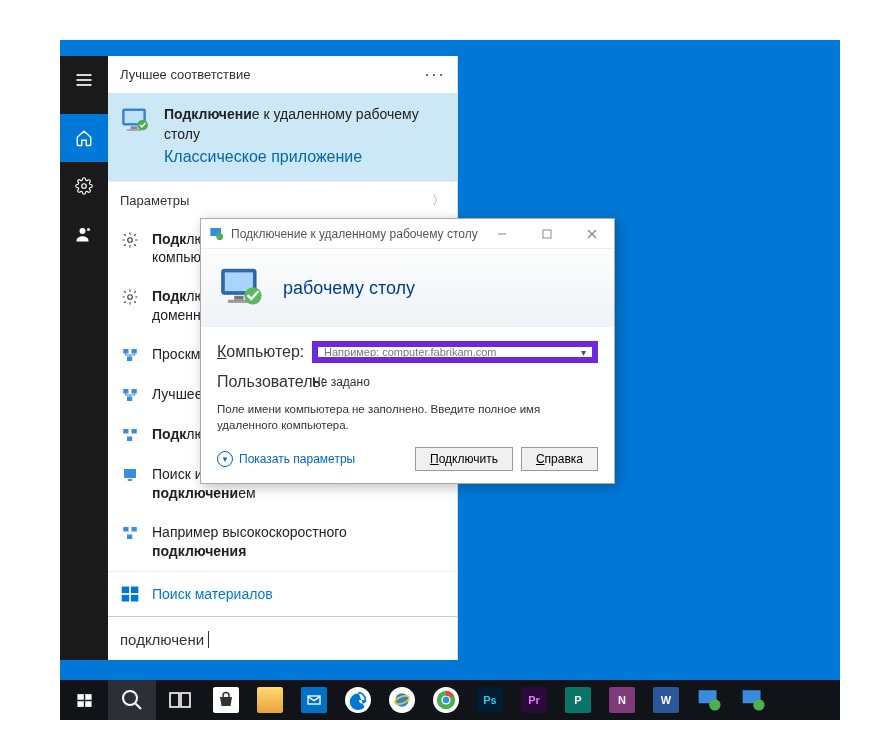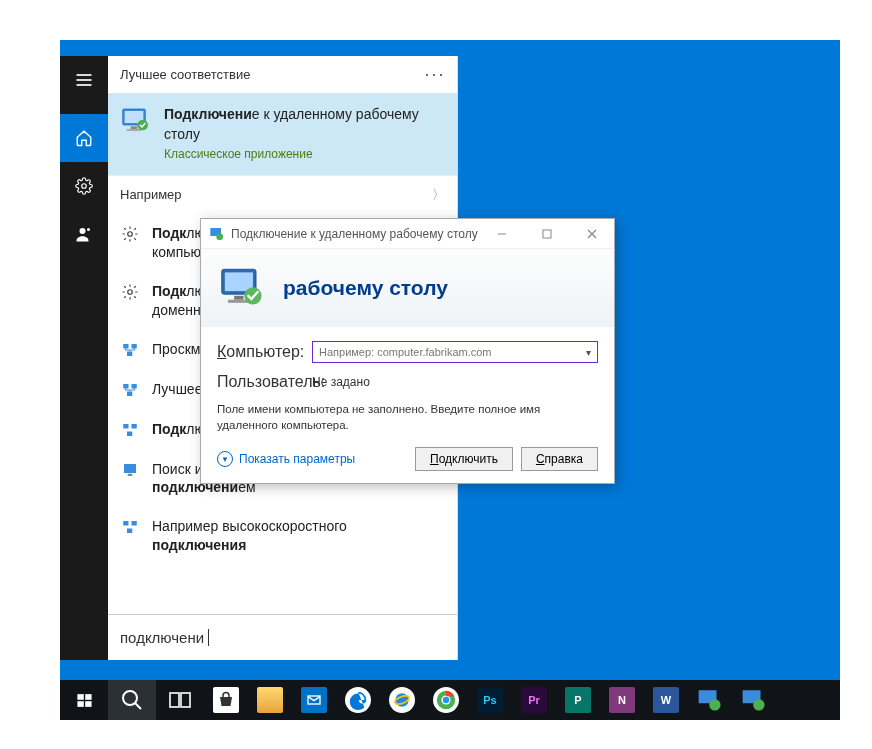--- a/index.html
+++ b/index.html
@@ -18,21 +18,21 @@
 
 .search-panel { position: absolute; left: 108px; top: 56px; width: 350px; height: 604px; background: #fff; z-index: 5; display: flex; flex-direction: column; border-right: 1px solid #ddd; }
 .sp-header { display: flex; align-items: center; justify-content: space-between; padding: 8px 12px; font-size: 13px; color: #333; }
 .sp-header-title { flex: 1; }
 .sp-more { color: #555; font-size: 18px; letter-spacing: 1px; cursor: pointer; }
 .sp-best { background: #cce8f6; padding: 12px; display: flex; gap: 12px; align-items: flex-start; cursor: pointer; }
 .sp-best-icon { width: 32px; height: 32px; flex-shrink: 0; }
 .sp-best-text { font-size: 14px; line-height: 1.4; }
 .sp-best-text .line1 { color: #222; }
 .sp-best-text .line1 b { font-weight: 600; }
-.sp-best-text .line2 { color: #4d7c0f; font-size: 12px; margin-top: 2px; }
+.sp-best-text .line2 { color: #0369a1; font-size: 16px; margin-top: 2px; }
 .sp-section { padding: 10px 12px; font-size: 13px; color: #333; display: flex; justify-content: space-between; align-items: center; border-top: 1px solid #eee; }
 .sp-section .chev { color: #888; }
 .sp-item { padding: 10px 12px; display: flex; gap: 12px; align-items: flex-start; cursor: pointer; }
 .sp-item-icon { width: 20px; height: 20px; flex-shrink: 0; display: flex; align-items: center; justify-content: center; }
 .sp-item-text { font-size: 14px; color: #222; line-height: 1.35; }
 .sp-item-text b { font-weight: 700; }
 .sp-store { padding: 12px; display: flex; gap: 12px; align-items: center; border-top: 1px solid #eee; cursor: pointer; }
 .sp-store-icon { width: 20px; height: 20px; color: #0078d7; }
 .sp-store-text { color: #0078d7; font-size: 14px; }
 .sp-input-row { margin-top: auto; border-top: 1px solid #ccc; padding: 14px 12px; font-size: 15px; color: #333; position: relative; }
@@ -43,26 +43,26 @@
 .rdp { position: absolute; left: 200px; top: 218px; width: 415px; background: #fff; border: 1px solid #aaa; box-shadow: 3px 3px 12px rgba(0,0,0,0.25); z-index: 10; font-size: 12px; }
 .rdp-titlebar { height: 30px; background: #fff; display: flex; align-items: center; padding: 0 0 0 8px; border-bottom: 1px solid #eee; }
 .rdp-titlebar-icon { width: 16px; height: 16px; margin-right: 6px; }
 .rdp-titlebar-text { flex: 1; font-size: 12px; color: #555; }
 .rdp-win-btns { display: flex; }
 .rdp-win-btn { width: 45px; height: 29px; display: flex; align-items: center; justify-content: center; color: #999; cursor: pointer; }
 .rdp-win-btn.close { color: #888; }
 .rdp-banner { background: linear-gradient(#fdfdfd,#eef3f7); padding: 14px 16px; display: flex; gap: 16px; align-items: center; }
 .rdp-banner-icon { width: 50px; height: 50px; }
 .rdp-banner-text .l1 { color: #003d8f; font-size: 17px; }
-.rdp-banner-text .l2 { color: #003d8f; font-size: 21px; font-weight: 700; }
+.rdp-banner-text .l2 { color: #003d8f; font-size: 18px; font-weight: 400; }
 .rdp-body { padding: 14px 16px 12px; color: #333; }
 .rdp-row { display: flex; align-items: center; margin-bottom: 10px; gap: 10px; }
 .rdp-row label { width: 85px; font-size: 16px; }
 .rdp-row label u { text-decoration: underline; }
-.rdp-combo { flex: 1; border: 1px solid #6d28d9; height: 22px; display: flex; align-items: center; padding: 0 6px; font-size: 11px; color: #777; justify-content: space-between; background: #fff; cursor: pointer; }
+.rdp-combo { flex: 1; border: 6px solid #6d28d9; height: 22px; display: flex; align-items: center; padding: 0 6px; font-size: 11px; color: #777; justify-content: space-between; background: #fff; cursor: pointer; }
 .rdp-combo .dd { color: #555; font-size: 10px; }
 .rdp-user-val { font-size: 12px; color: #333; }
 .rdp-hint { font-size: 11.5px; color: #333; line-height: 1.4; margin: 8px 0 14px; }
 .rdp-footer { display: flex; align-items: center; gap: 8px; }
 .rdp-showopts { display: flex; align-items: center; gap: 6px; color: #0066cc; font-size: 12px; cursor: pointer; flex: 1; }
 .rdp-showopts .circ { width: 16px; height: 16px; border: 1px solid #0066cc; border-radius: 50%; display: flex; align-items: center; justify-content: center; font-size: 9px; }
 .rdp-btn { border: 1px solid #999; background: #f0f0f0; padding: 4px 14px; font-size: 12px; cursor: pointer; }
 .rdp-btn u { text-decoration: underline; }
 
 
@@ -124,21 +124,21 @@
         <rect x="10" y="36" width="22" height="3" fill="#aaa"></rect>
         <circle cx="34" cy="30" r="8" fill="#4caf50"></circle>
         <path d="M30 30l3 3 5-6" stroke="#fff" stroke-width="2" fill="none"></path>
       </svg>
     <div class="sp-best-text">
       <div class="line1"><b>Подключени</b><span>е к удаленному рабочему столу</span></div>
       <div class="line2">Классическое приложение</div>
     </div>
   </div>
   <div class="sp-section">
-    <span>Например</span>
+    <span>Параметры</span>
     <span class="chev">〉</span>
   </div>
 
   <div class="sp-item">
     <div class="sp-item-icon">
         <svg viewBox="0 0 24 24" width="18" height="18" fill="none" stroke="#444" stroke-width="1.6">
           <circle cx="12" cy="12" r="3"></circle>
           <path d="M12 2v3M12 19v3M4.2 4.2l2.1 2.1M17.7 17.7l2.1 2.1M2 12h3M19 12h3M4.2 19.8l2.1-2.1M17.7 6.3l2.1-2.1"></path>
         </svg>
       </div>
@@ -198,20 +198,29 @@
     <div class="sp-item-icon">
         <svg viewBox="0 0 24 24" width="18" height="18">
           <rect x="3" y="4" width="7" height="6" fill="#3a8dde"></rect>
           <rect x="14" y="4" width="7" height="6" fill="#3a8dde"></rect>
           <rect x="8" y="14" width="7" height="6" fill="#3a8dde"></rect>
         </svg>
       </div>
     <div class="sp-item-text"><span>Например высокоскоростного </span><b>подключения</b></div>
   </div>
 
+  <div class="sp-store">
+    <svg class="sp-store-icon" viewBox="0 0 24 24" fill="#0078d7">
+        <rect x="2" y="3" width="9" height="8"></rect>
+        <rect x="13" y="3" width="9" height="8"></rect>
+        <rect x="2" y="13" width="9" height="8"></rect>
+        <rect x="13" y="13" width="9" height="8"></rect>
+      </svg>
+    <span class="sp-store-text">Поиск материалов</span>
+  </div>
 
   <div class="sp-input-row">
     <span>подключени</span><span class="caret">&nbsp;</span>
   </div>
 </div>
 
 <div class="rdp">
   <div class="rdp-titlebar">
     <svg class="rdp-titlebar-icon" viewBox="0 0 24 24">
         <rect x="2" y="3" width="16" height="12" fill="#3a8dde"></rect>

